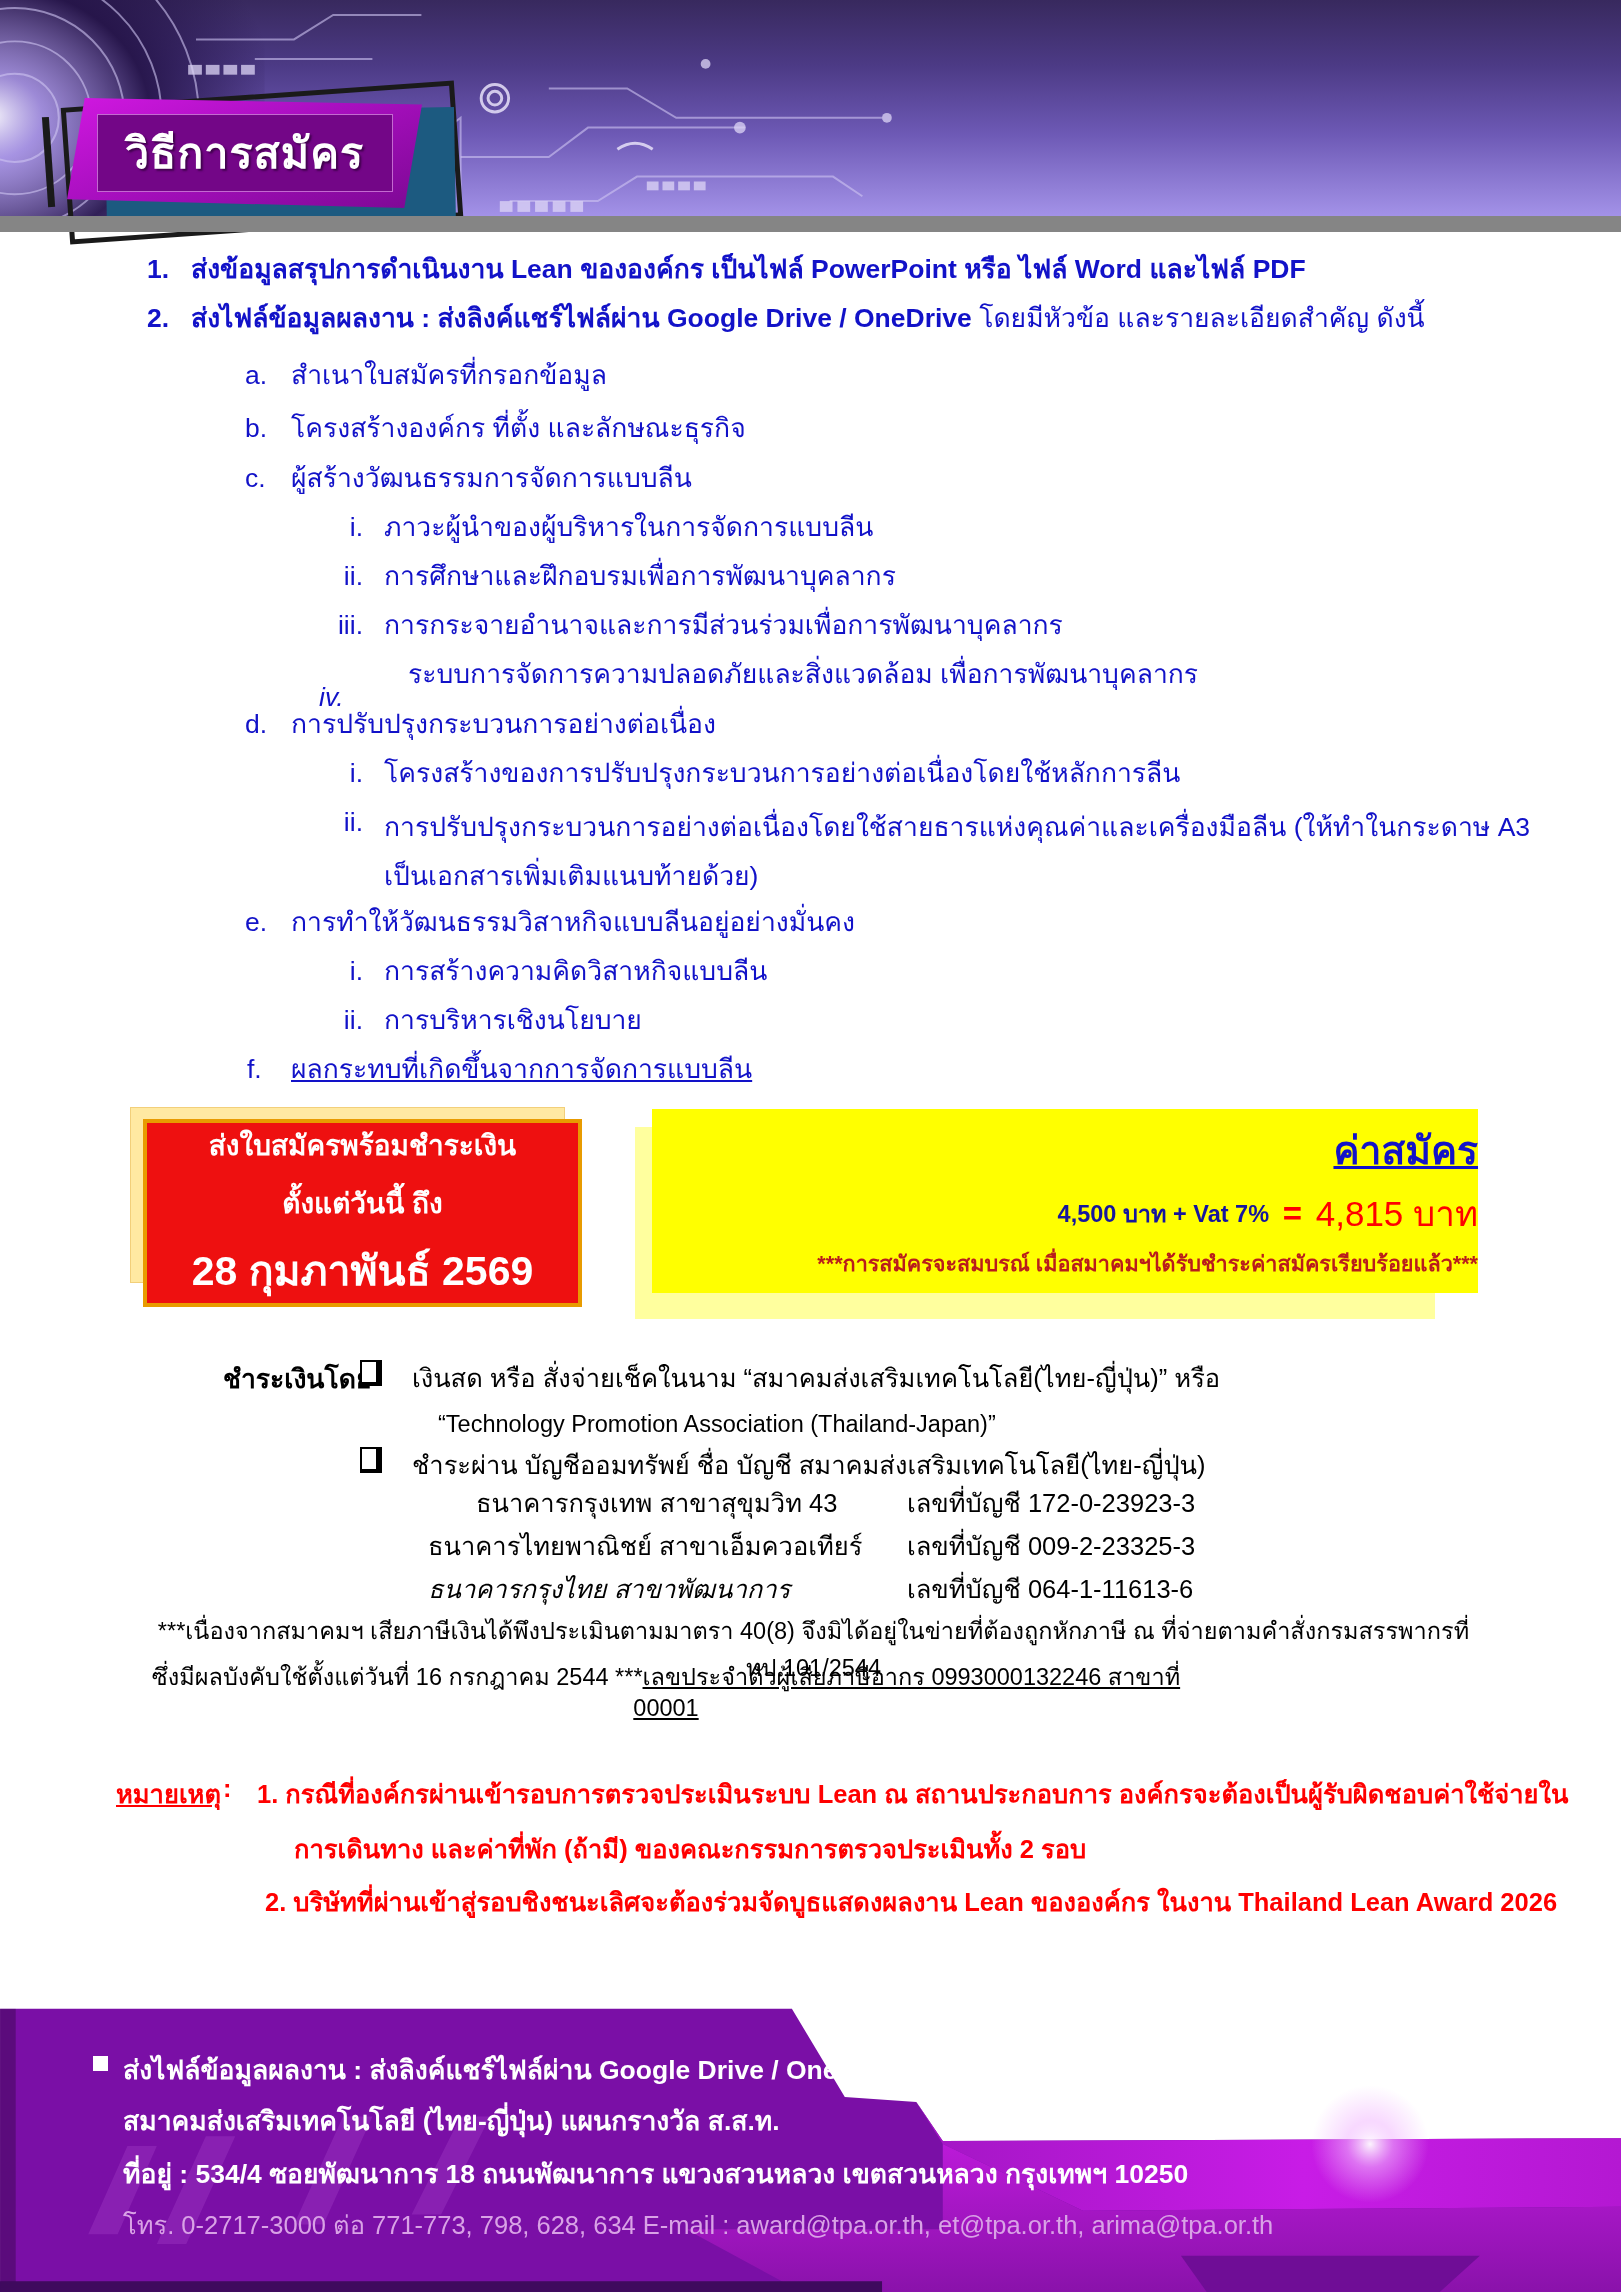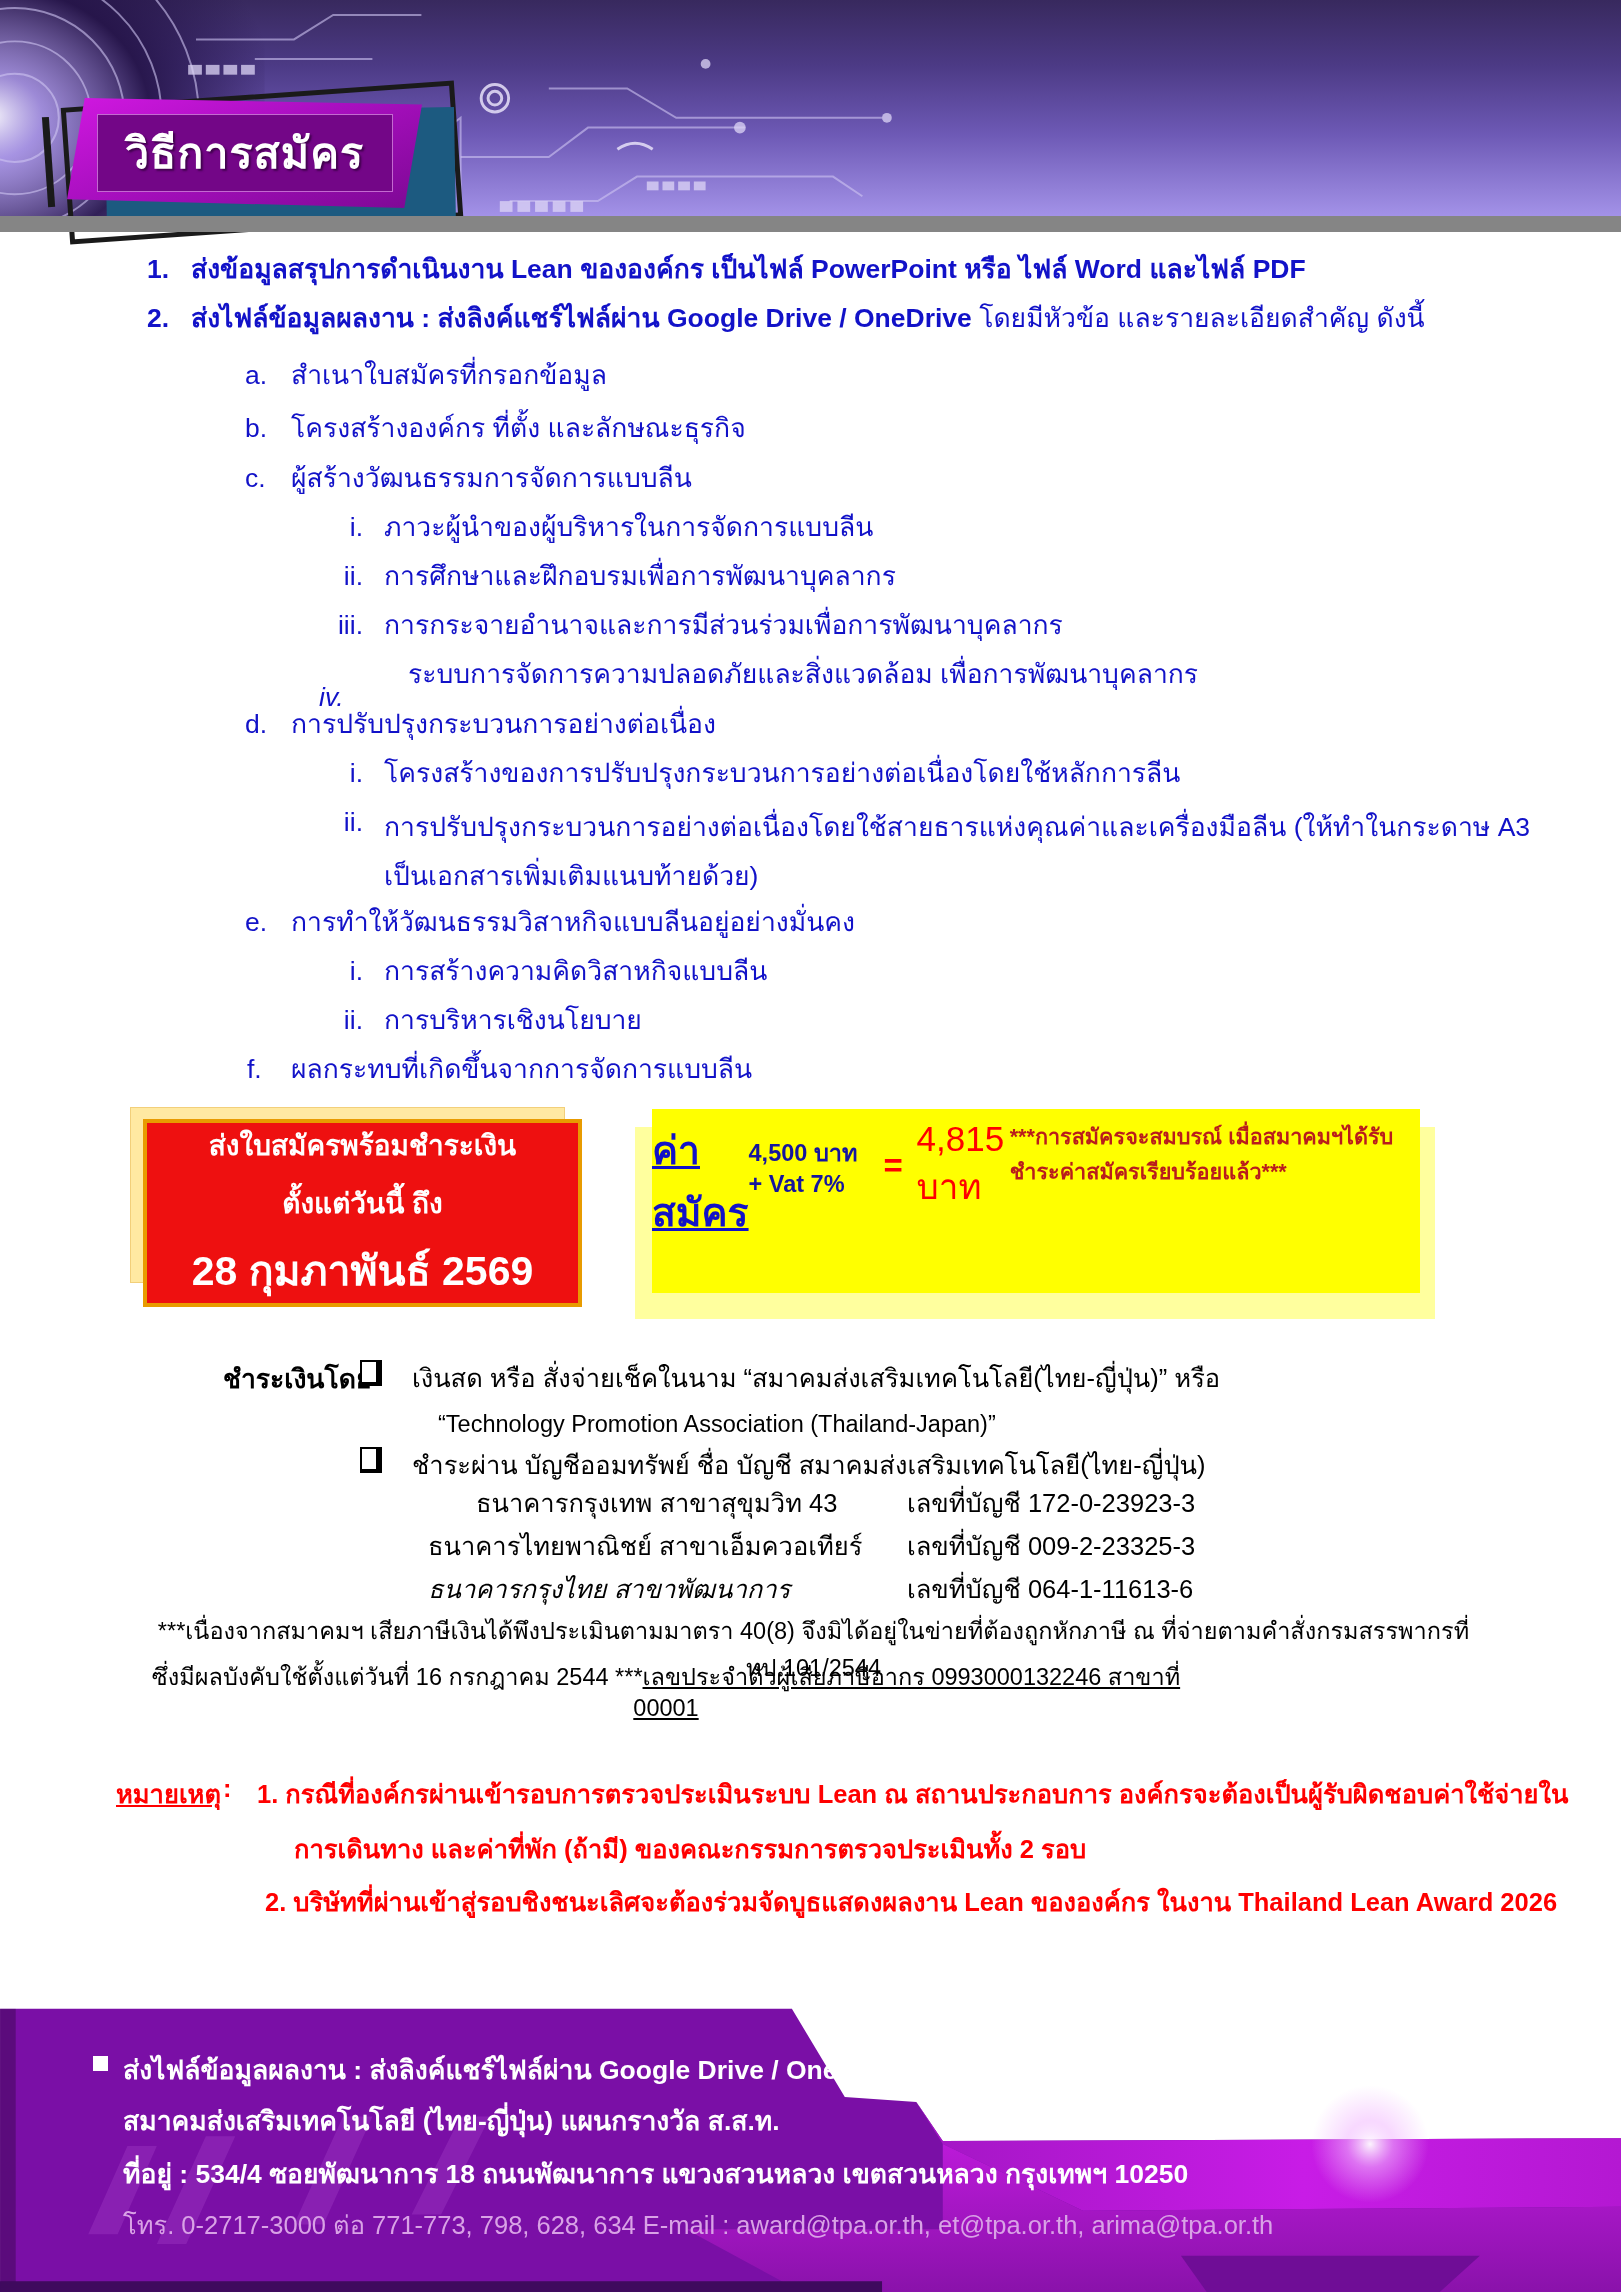--- a/index.html
+++ b/index.html
@@ -31,22 +31,22 @@
   .wrap{white-space:normal;width:1147px;}
   
   #deadline-backdrop{position:absolute;left:130px;top:1107px;width:433px;height:174px;
                      background:#ffe9a2;border:1px solid #f2cf7a;}
   #deadline-box{position:absolute;left:143px;top:1119px;width:439px;height:188px;
                 background:#ee1010;border:4.9px solid #e89b00;box-sizing:border-box;
                 display:flex;flex-direction:column;align-items:center;justify-content:center;gap:13.7px;}
   .deadline-line{color:#ffffff;font-size:28px;font-weight:bold;}
   .deadline-date{color:#ffffff;font-size:41px;font-weight:bold;}
   #fee-shadow{position:absolute;left:635px;top:1127px;width:800px;height:192px;background:#ffff9e;}
-  #fee-box{position:absolute;left:652px;top:1109px;width:768px;height:184px;background:#ffff00;
-           display:flex;align-items:flex-start;justify-content:space-between;
+  #fee-box{position:absolute;left:652px;top:1109px;width:826px;height:184px;background:#ffff00;
+           display:flex;flex-direction:column;align-items:flex-end;justify-content:space-between;
            padding:9.8px 0 11.8px 0;box-sizing:border-box;}
   #fee-title{color:#1212c8;font-size:39px;font-weight:bold;text-decoration:underline;}
   #fee-line{display:flex;align-items:center;gap:13.7px;}
   #fee-base{color:#15159e;font-size:23.5px;font-weight:bold;}
   #fee-eq{color:#ff0000;font-size:33px;font-weight:bold;}
   #fee-total{color:#ff0000;font-size:35px;}
   #fee-note{color:#b91c1c;font-size:21.6px;font-weight:bold;}
   
   .blk{position:absolute;color:#000;font-size:25.5px;white-space:nowrap;}
   .checkbox{position:absolute;width:21.6px;height:25.5px;background:#fff;
@@ -169,21 +169,21 @@
   <span class="bnum" style="left:245px;top:903px;">e.</span>
   <span class="btxt" style="left:291px;top:903px;">การทำให้วัฒนธรรมวิสาหกิจแบบลีนอยู่อย่างมั่นคง</span>
 
   <span class="bnum" style="left:319px;top:952px;width:44px;text-align:right;">i.</span>
   <span class="btxt" style="left:384px;top:952px;">การสร้างความคิดวิสาหกิจแบบลีน</span>
 
   <span class="bnum" style="left:319px;top:1001px;width:44px;text-align:right;">ii.</span>
   <span class="btxt" style="left:384px;top:1001px;">การบริหารเชิงนโยบาย</span>
 
   <span class="bnum" style="left:247px;top:1050px;">f.</span>
-  <span class="btxt" style="left:291px;top:1050px;">ผลกระทบที่เกิดขึ้นจากการจัดการแบบลีน</span>
+  <span class="btxt" style="left:291px;top:1050px;text-decoration:underline;">ผลกระทบที่เกิดขึ้นจากการจัดการแบบลีน</span>
 
   <div id="deadline-backdrop"></div>
   <div id="deadline-box">
     <span class="deadline-line">ส่งใบสมัครพร้อมชำระเงิน</span>
     <span class="deadline-line">ตั้งแต่วันนี้ ถึง</span>
     <span class="deadline-date">28 กุมภาพันธ์ 2569</span>
   </div>
 
   <div id="fee-shadow"></div>
   <div id="fee-box">

